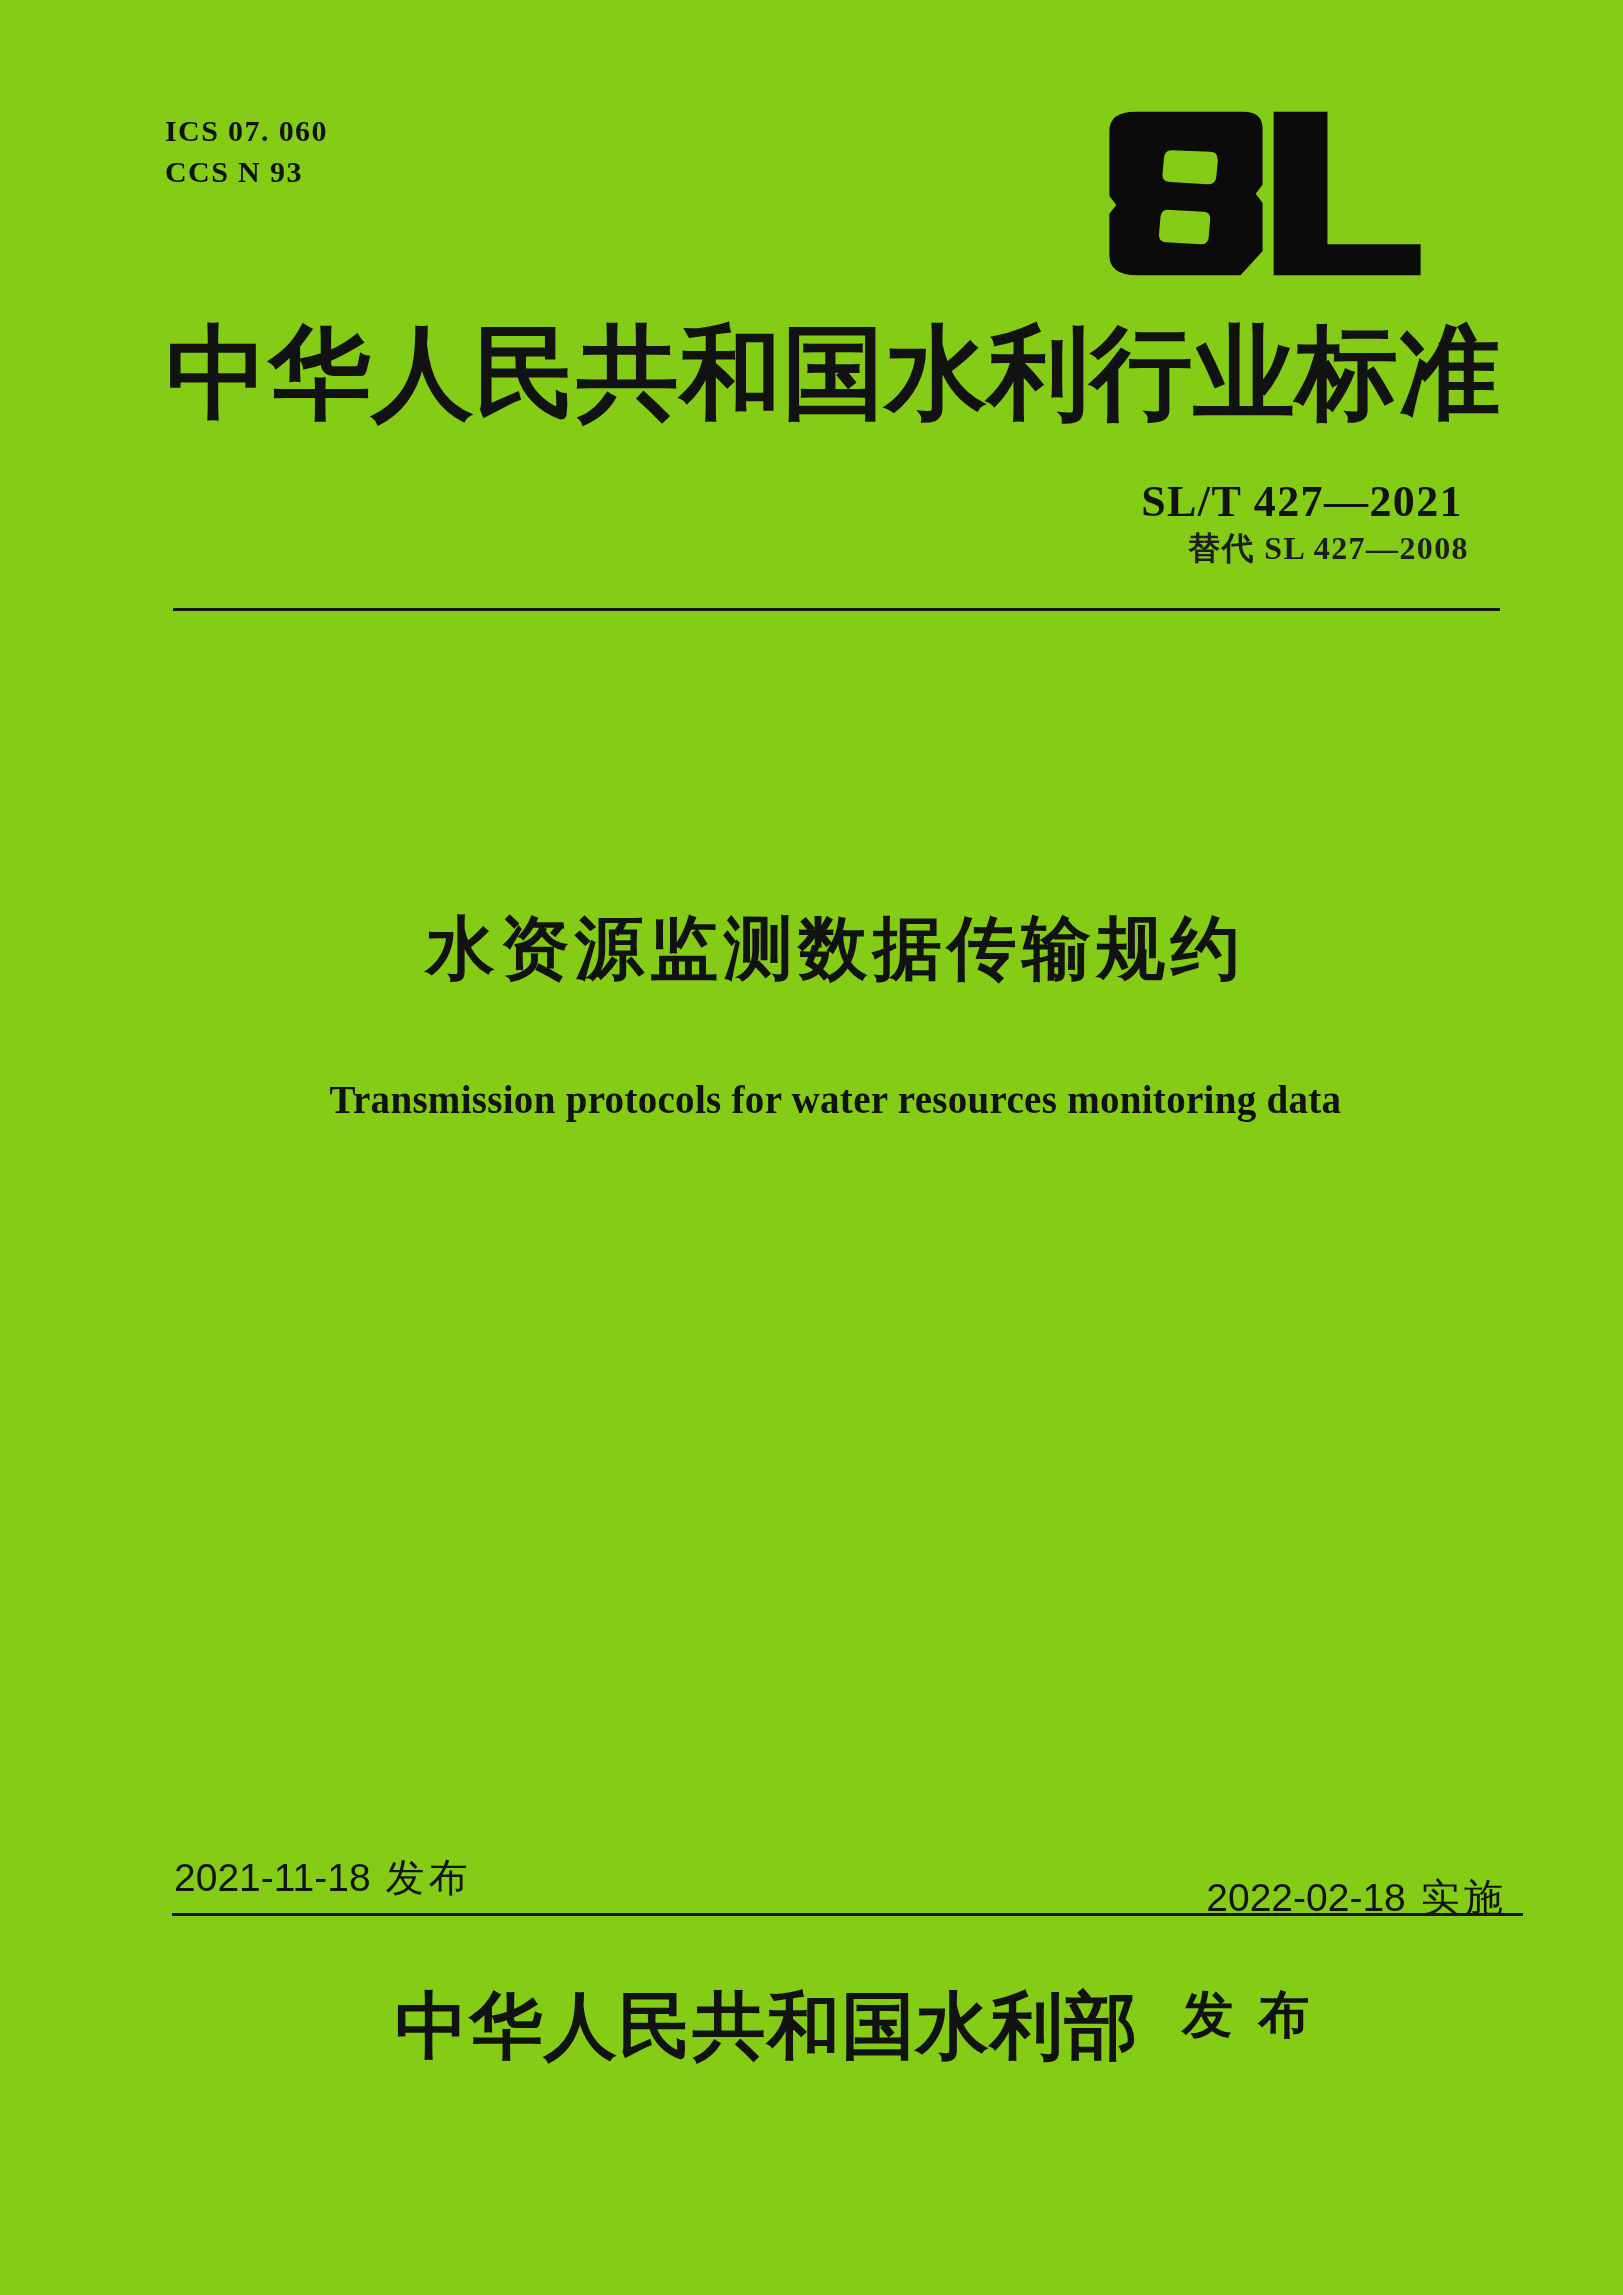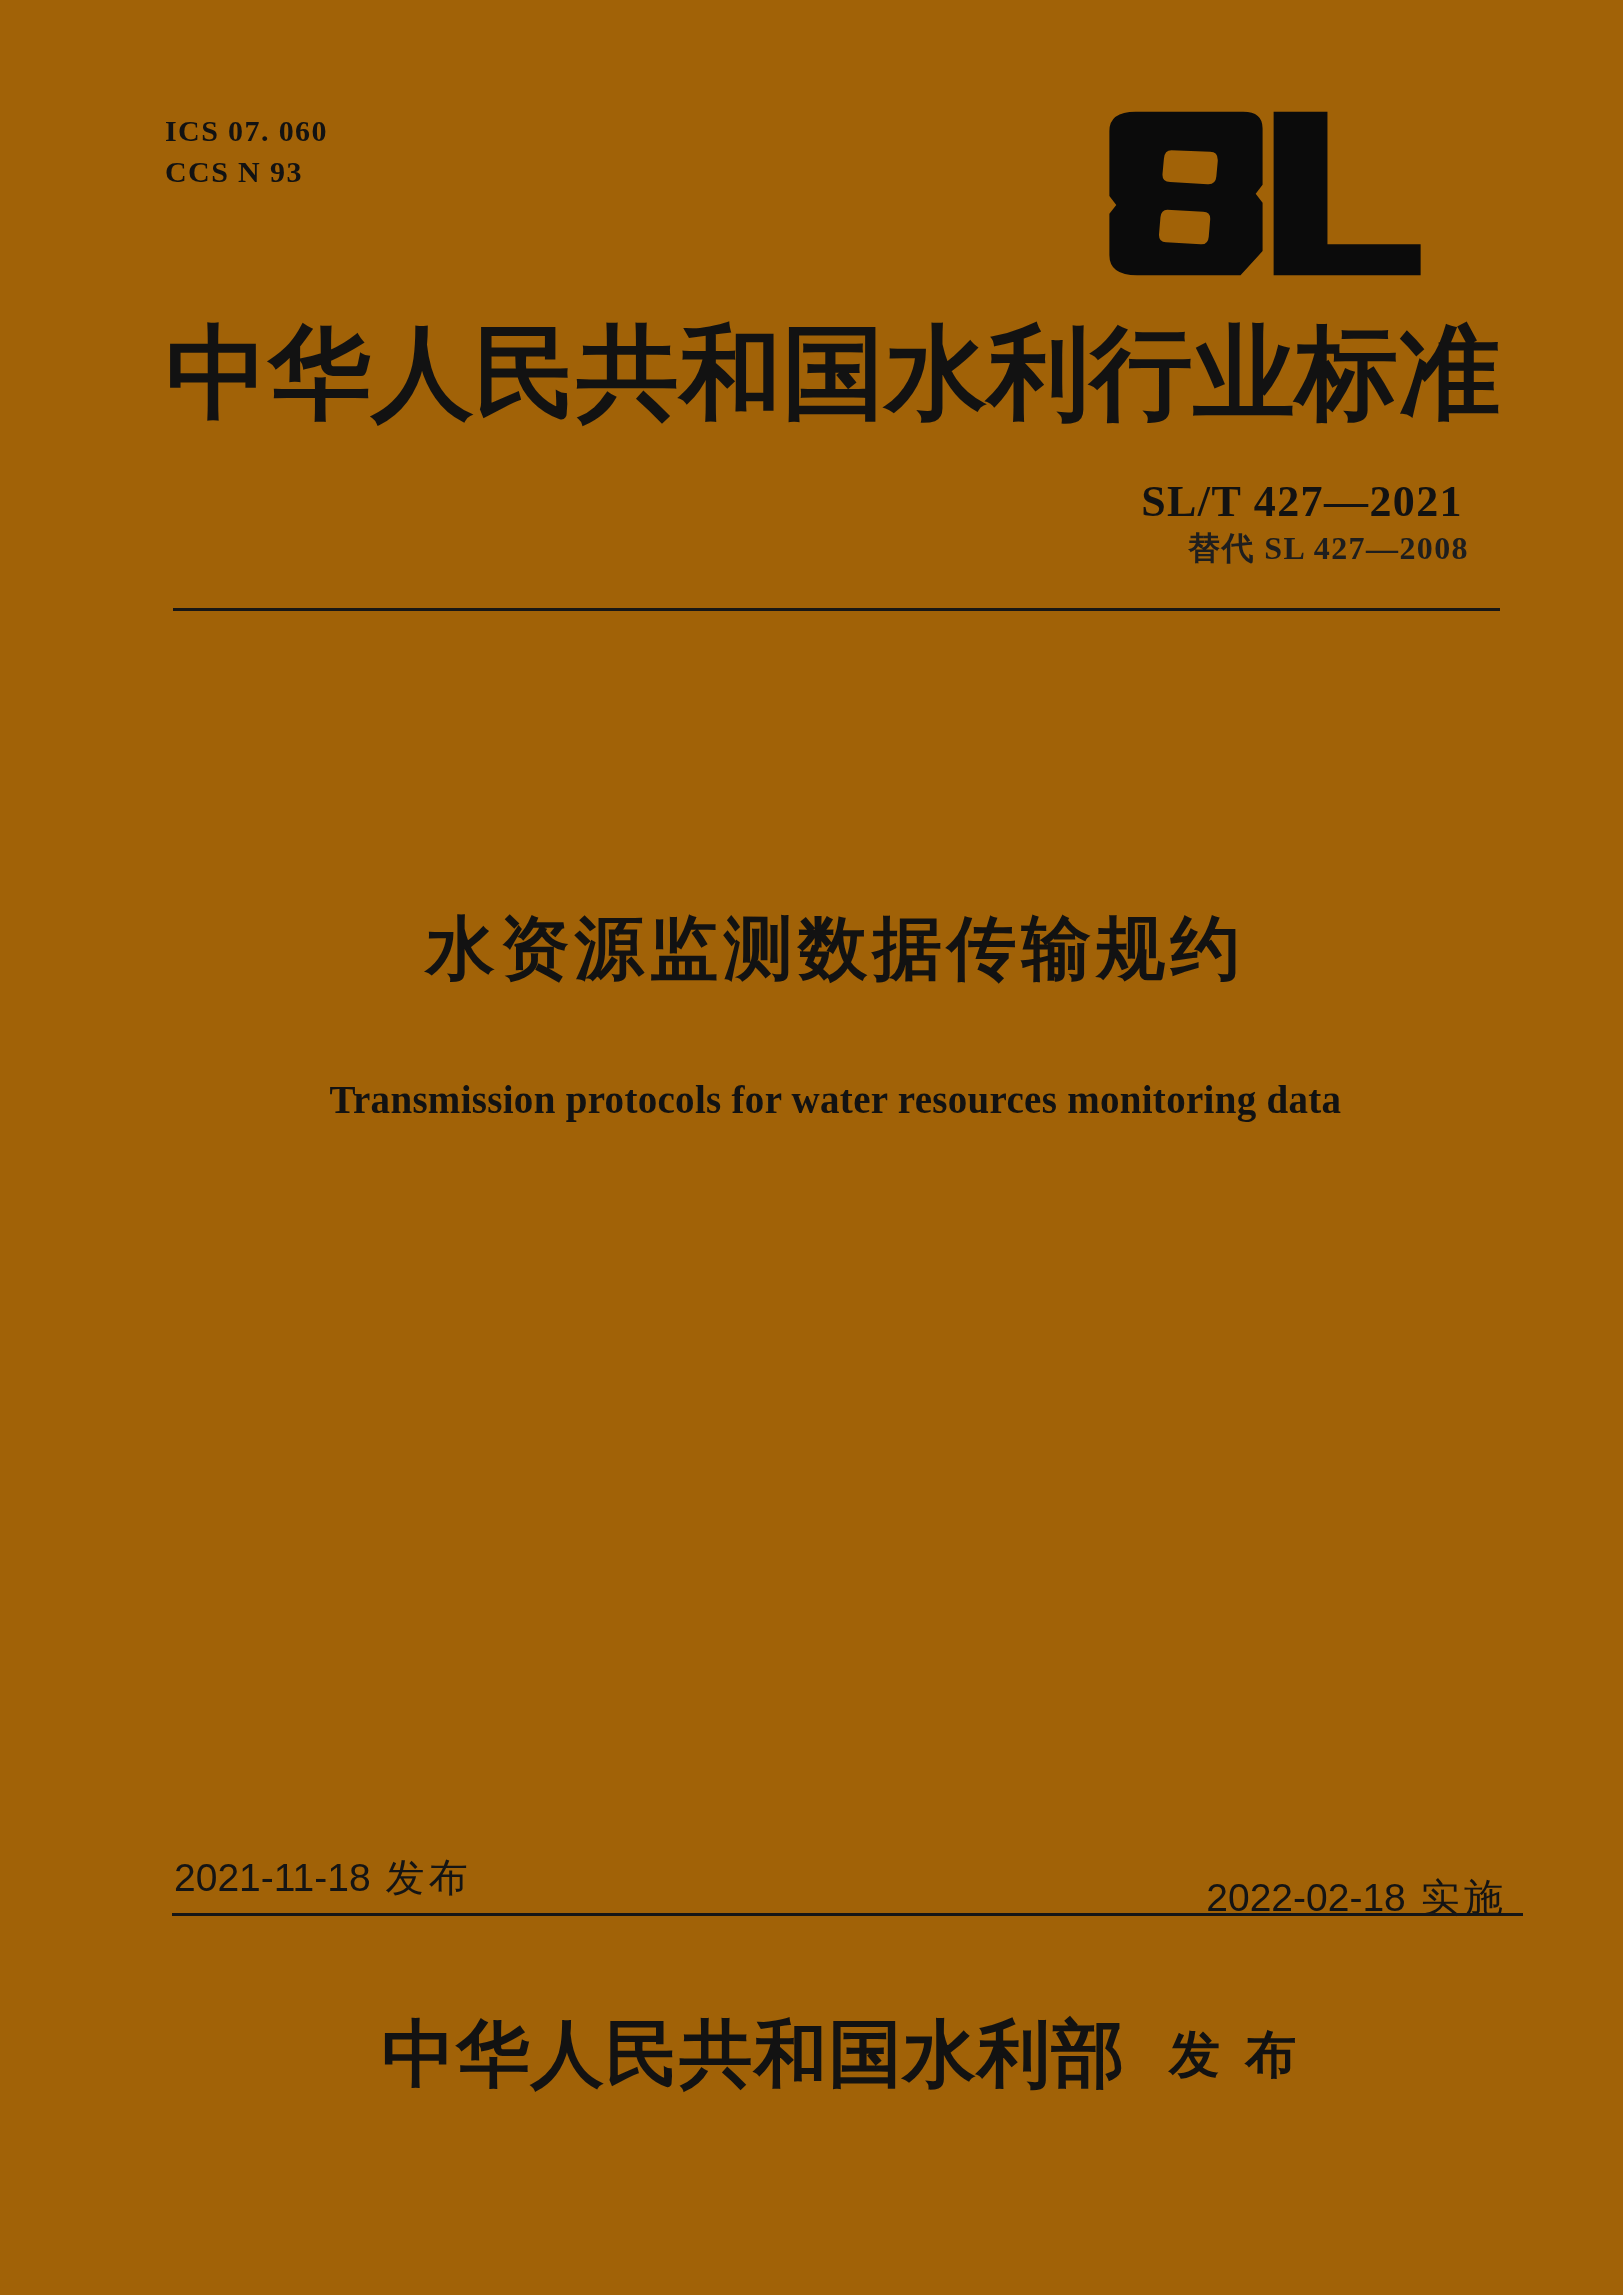--- a/index.html
+++ b/index.html
@@ -1,19 +1,19 @@
 <!DOCTYPE html>
 <html style="font-size:11px"><head>
 <meta charset="utf-8">
 <style>
   html,body{margin:0;padding:0;background:#e8e8e8;}
   .page{
     position:relative;
     width:1624px;height:2295px;
-    background:#a16207;
+    background:#84cc16;
     overflow:hidden;
     font-family:"Liberation Serif","DejaVu Serif",serif;
     color:#121212;
   }
   
   .ics-block{
     position:absolute;left:165px;top:110px;
     font-weight:bold;font-size:30px;line-height:41px;
     letter-spacing:1.4px;white-space:nowrap;
   }
@@ -57,22 +57,22 @@
   .date-row{
     position:absolute;left:0;top:1857px;width:1624px;height:48px;
     font-family:"Liberation Sans","DejaVu Sans",sans-serif;
     font-size:39px;line-height:1.1;color:#141414;
   }
   .date-left{position:absolute;left:174px;top:0;white-space:nowrap;}
   .date-right{position:absolute;right:117px;top:0;white-space:nowrap;margin-top:20px;}
   .date-label{margin-left:15px;letter-spacing:4.1px;}
   
   .publisher-row{
-    position:absolute;left:382px;top:1989px;
-    display:flex;align-items:center;white-space:nowrap;margin-top:28px;
+    position:absolute;left:395px;top:1989px;
+    display:flex;align-items:flex-start;white-space:nowrap;
   }
   .publisher-name{
     font-weight:bold;font-size:73px;line-height:1.05;letter-spacing:1.4px;
   }
   .publisher-label{
     font-weight:bold;font-size:51px;line-height:1.05;
     margin-left:43px;word-spacing:9.6px;letter-spacing:1.4px;
   }
 </style>
 </head>

